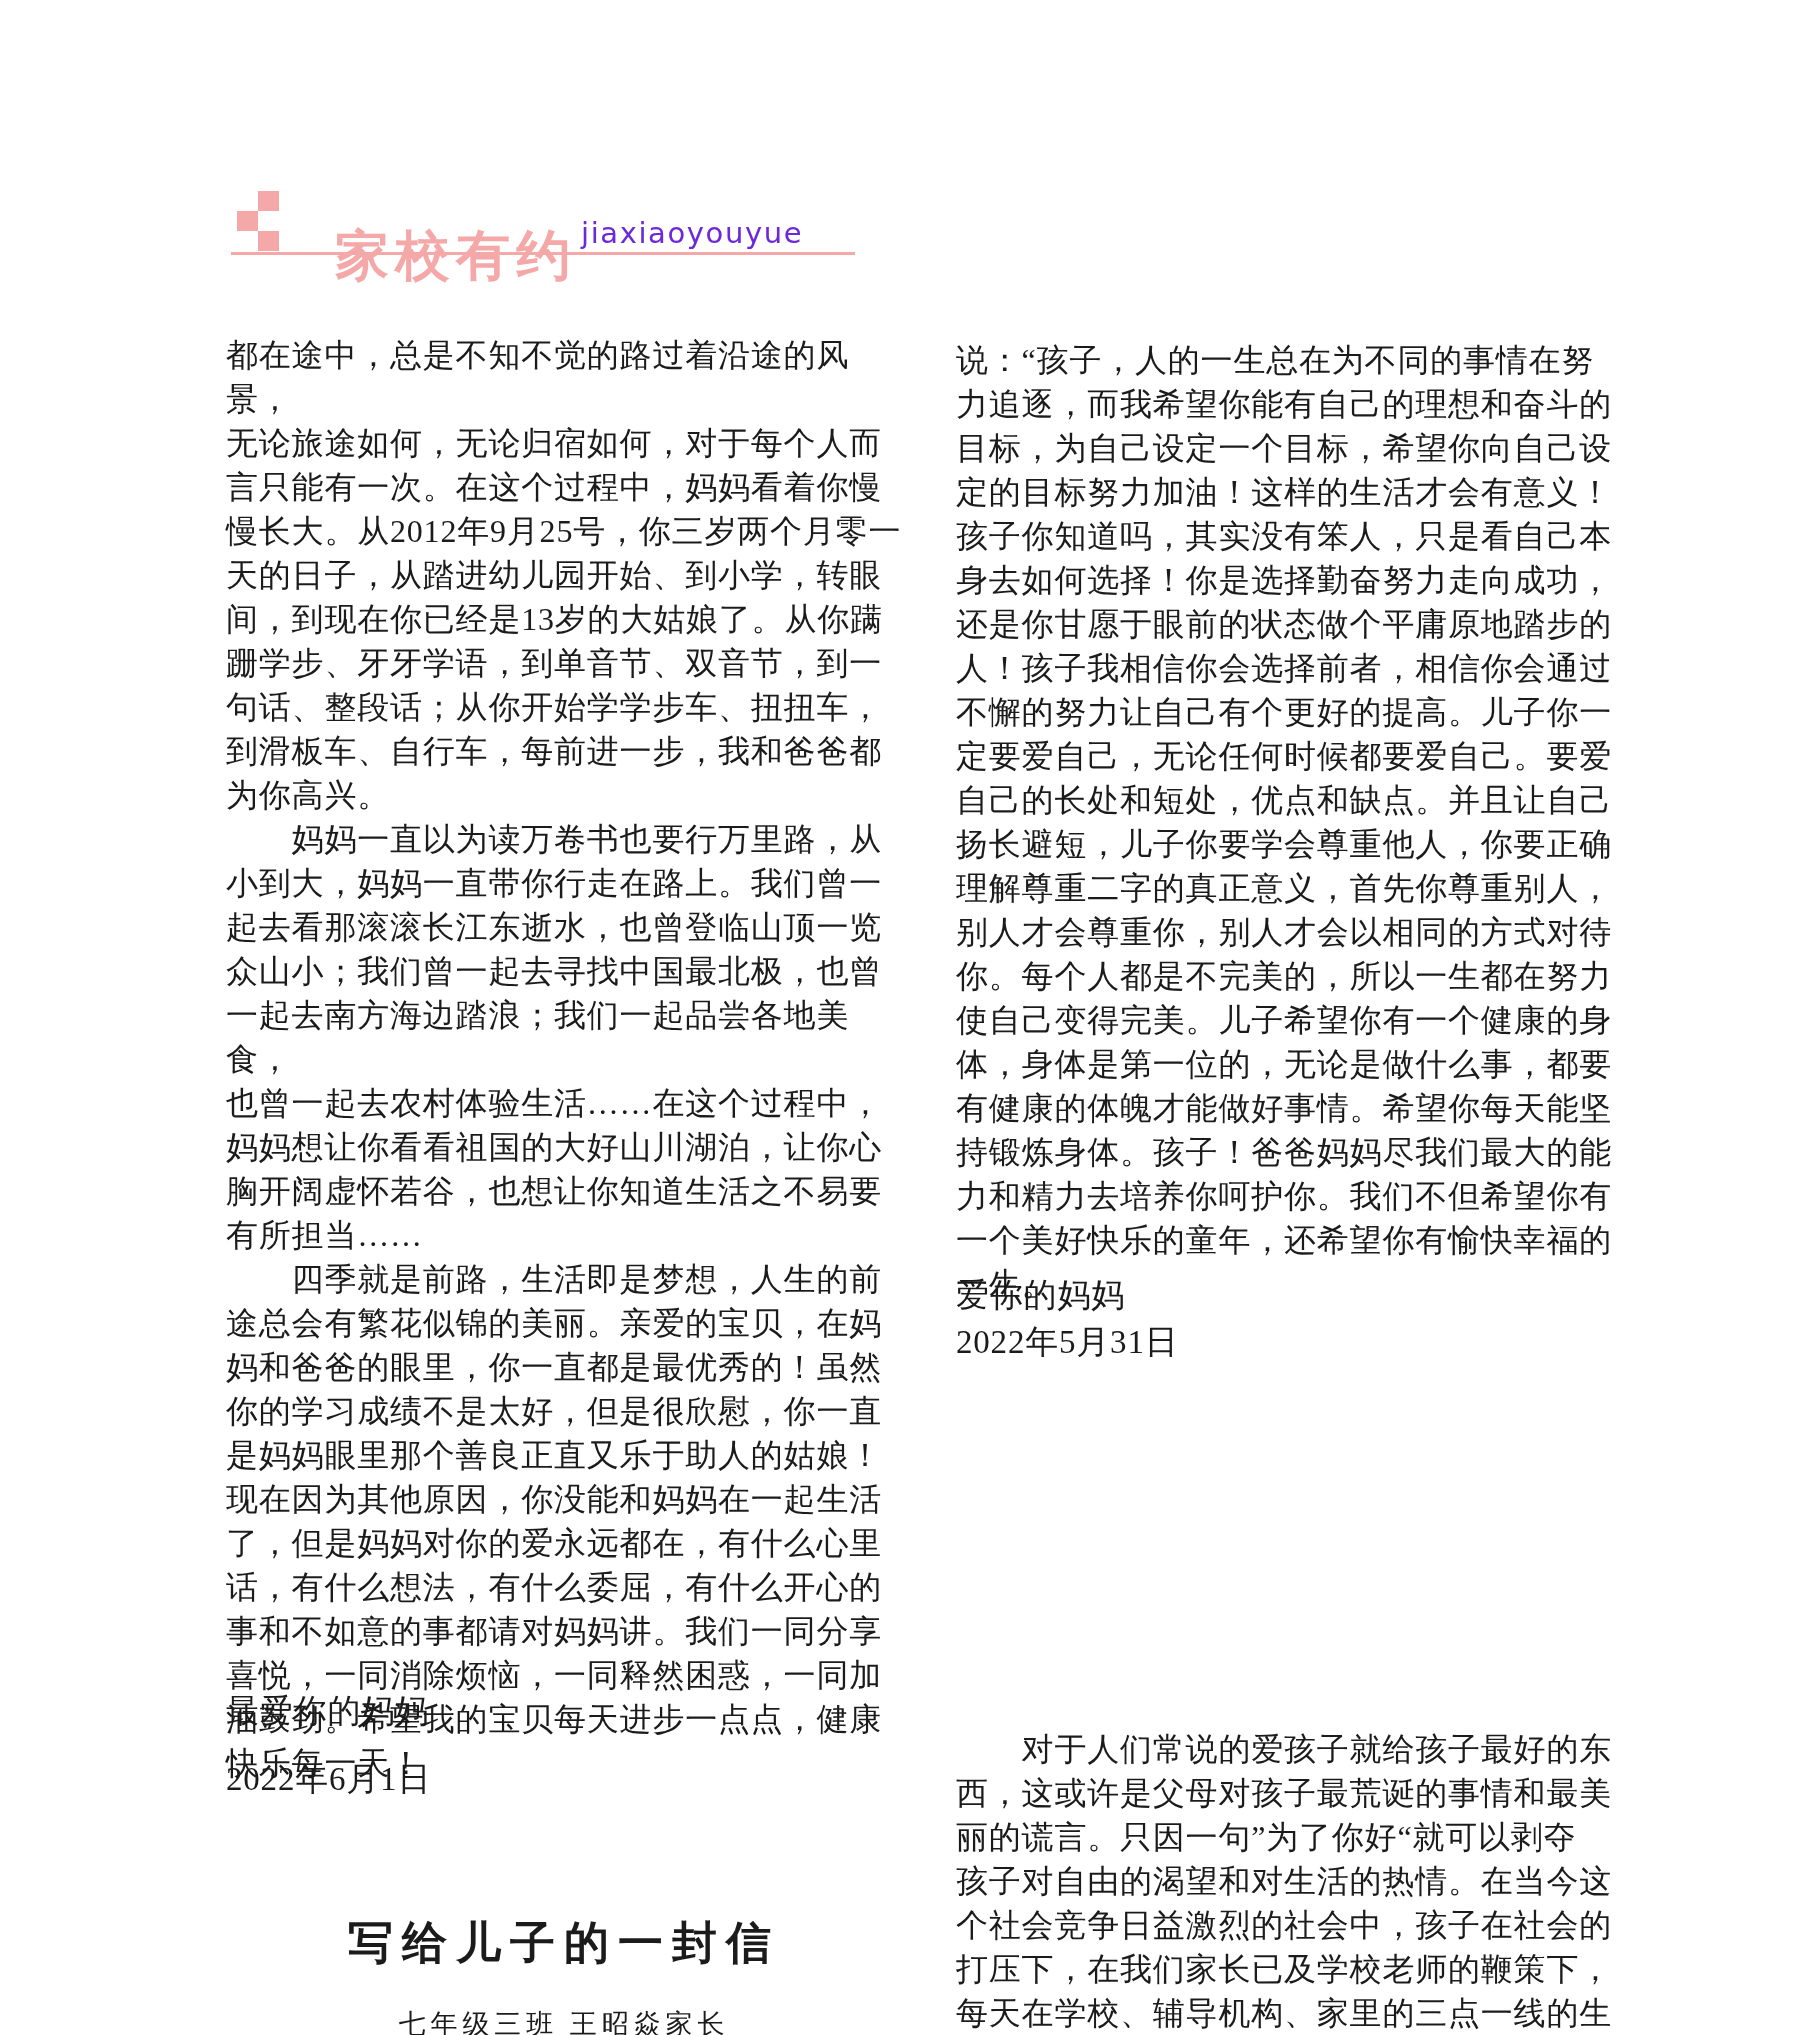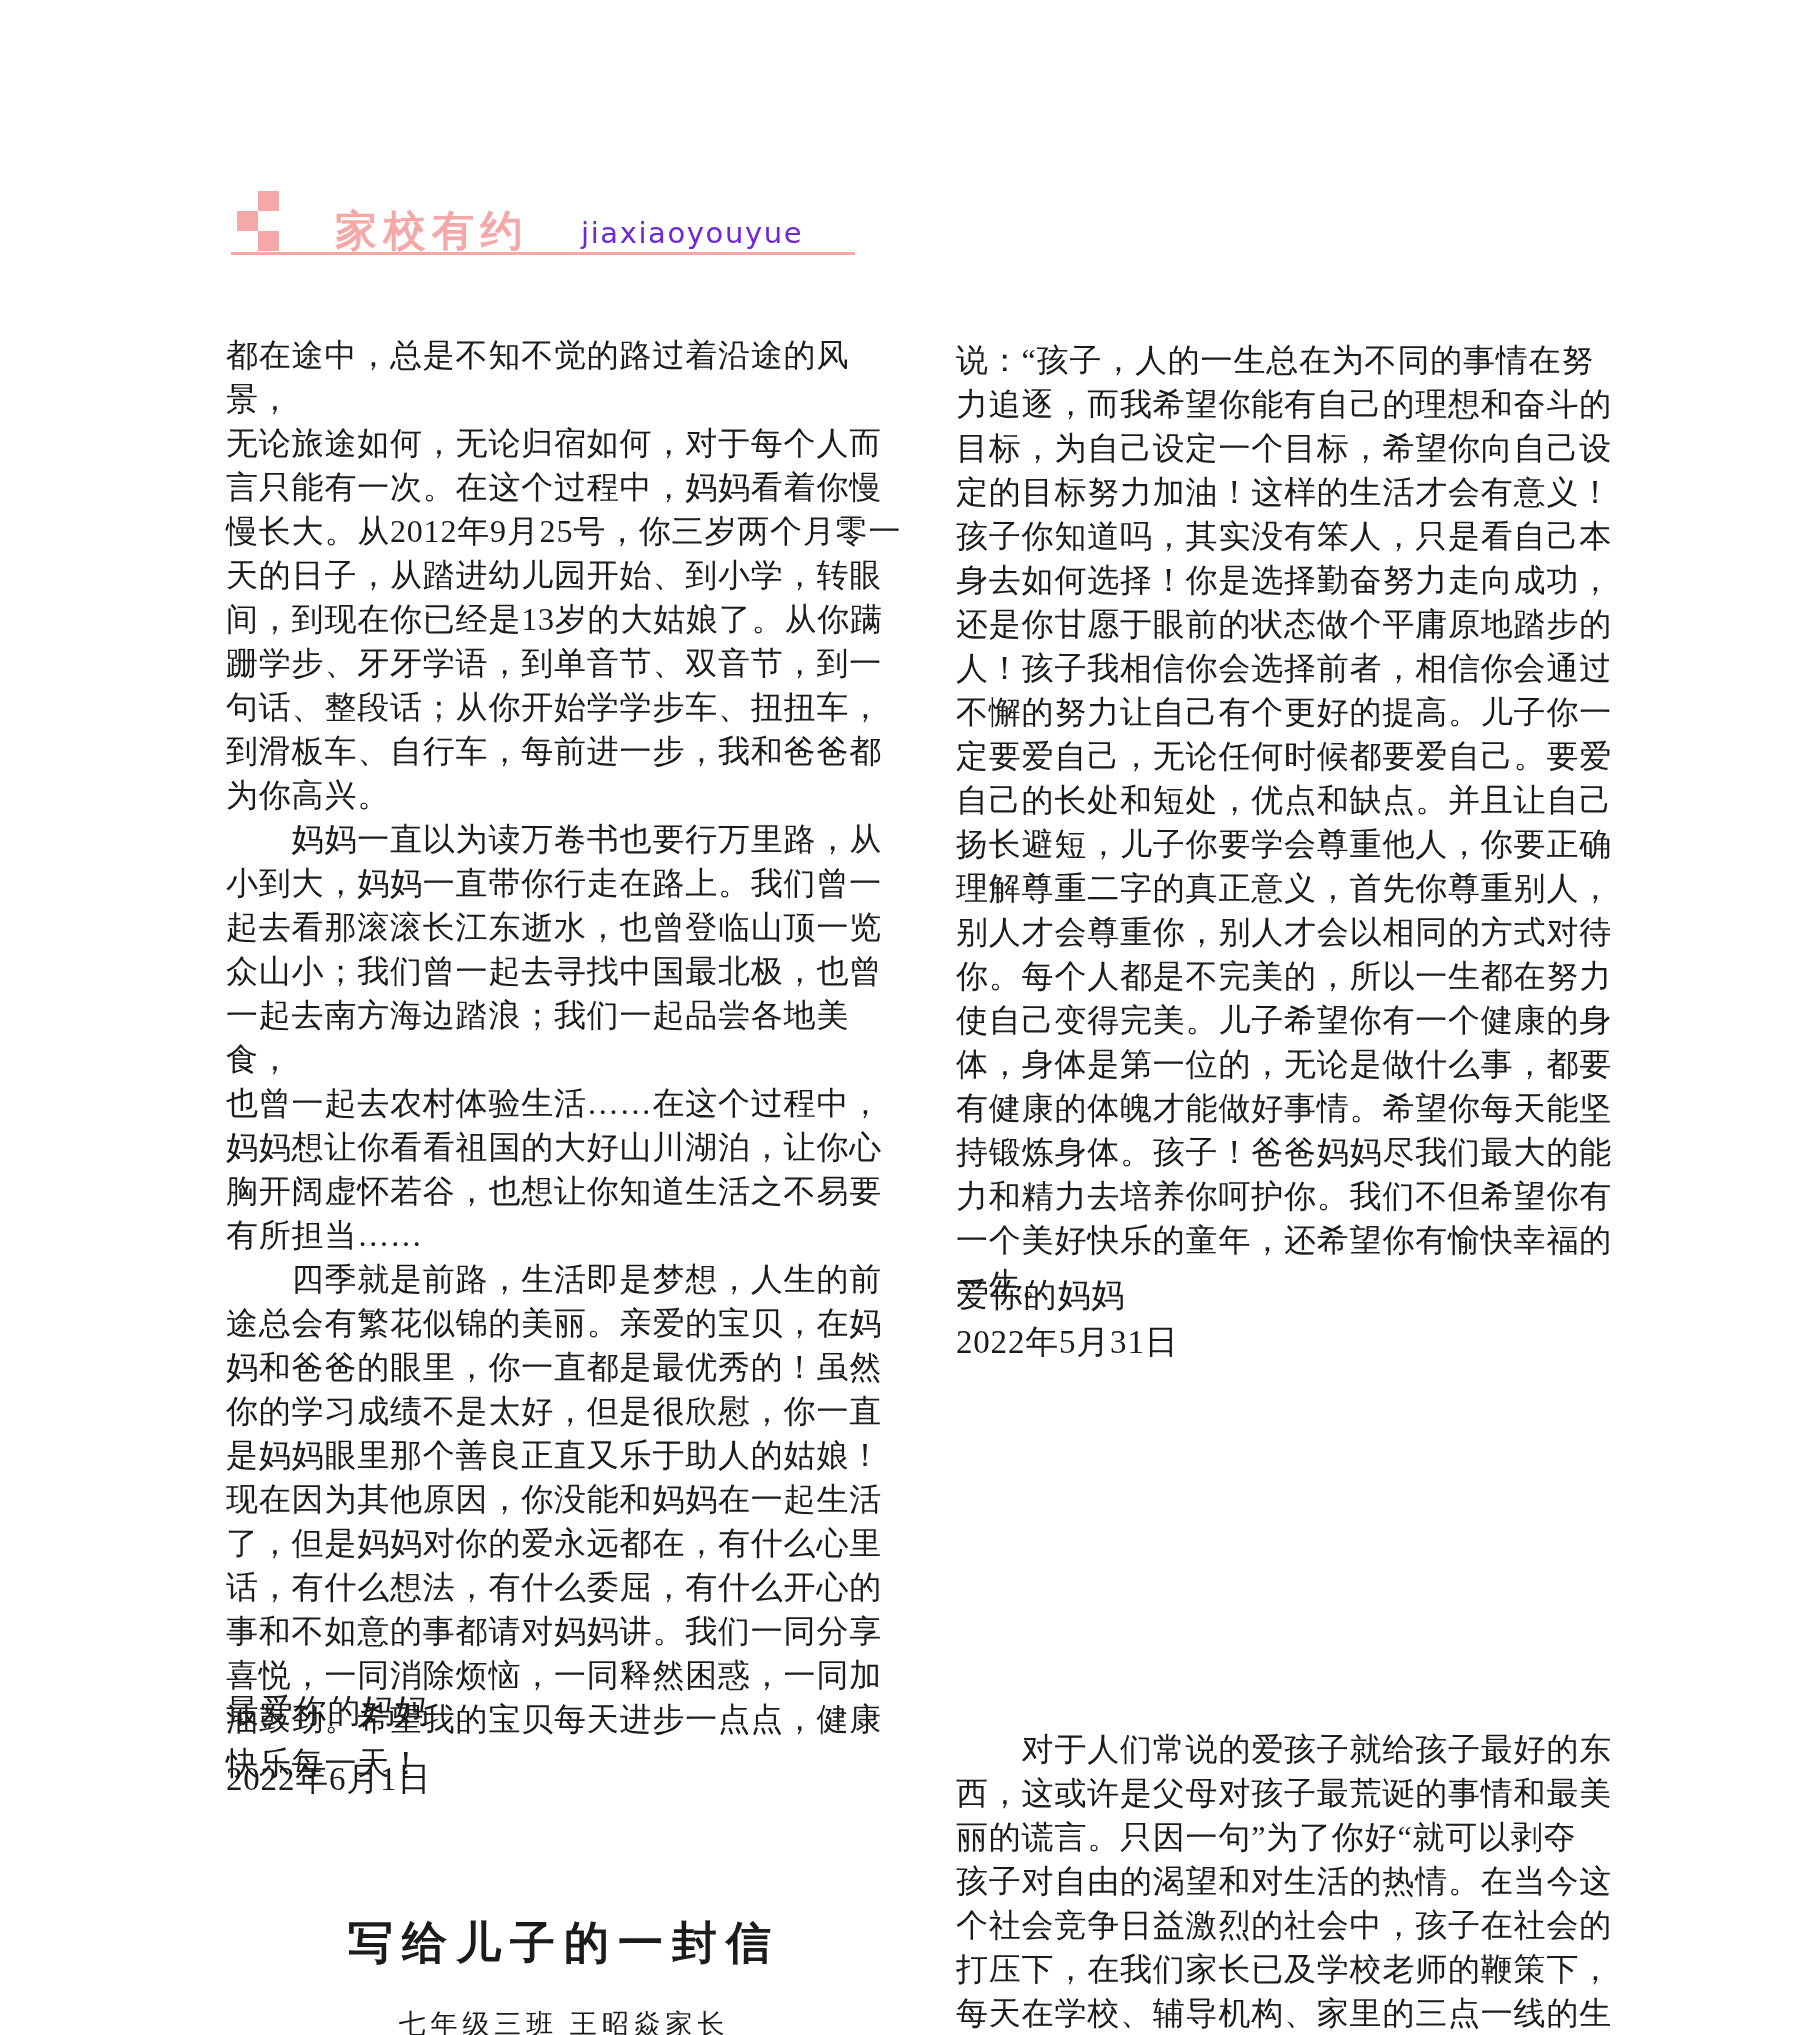--- a/index.html
+++ b/index.html
@@ -11,23 +11,23 @@
     color:#1b1b1b;
     overflow:hidden;
   }
   
   .brand-icon{position:absolute;left:237px;top:191px;width:42px;height:59px;}
   .brand-icon .sq{position:absolute;background:#F5A8A8;}
   .brand-icon .sq1{left:21px;top:0;width:21px;height:19.5px;}
   .brand-icon .sq2{left:0;top:19.5px;width:21px;height:20.4px;}
   .brand-icon .sq3{left:21px;top:40px;width:21px;height:19.5px;}
   .brand-title{
-    position:absolute;left:335px;top:203px;
+    position:absolute;left:335px;top:220px;
     font-family:"DejaVu Sans", sans-serif;
-    font-size:42px;font-weight:bold;letter-spacing:6.5px;
+    font-size:54px;font-weight:bold;letter-spacing:6.5px;
     color:#F5A8A8;white-space:nowrap;text-align:right;
   }
   .brand-pinyin{
     position:absolute;left:581px;top:216px;
     font-family:"DejaVu Sans", sans-serif;
     font-size:29px;letter-spacing:1.6px;
     color:#6d28d9;white-space:nowrap;
   }
   .header-rule{position:absolute;left:231px;top:252px;width:624px;height:3.3px;background:#F5A8A8;}
   

